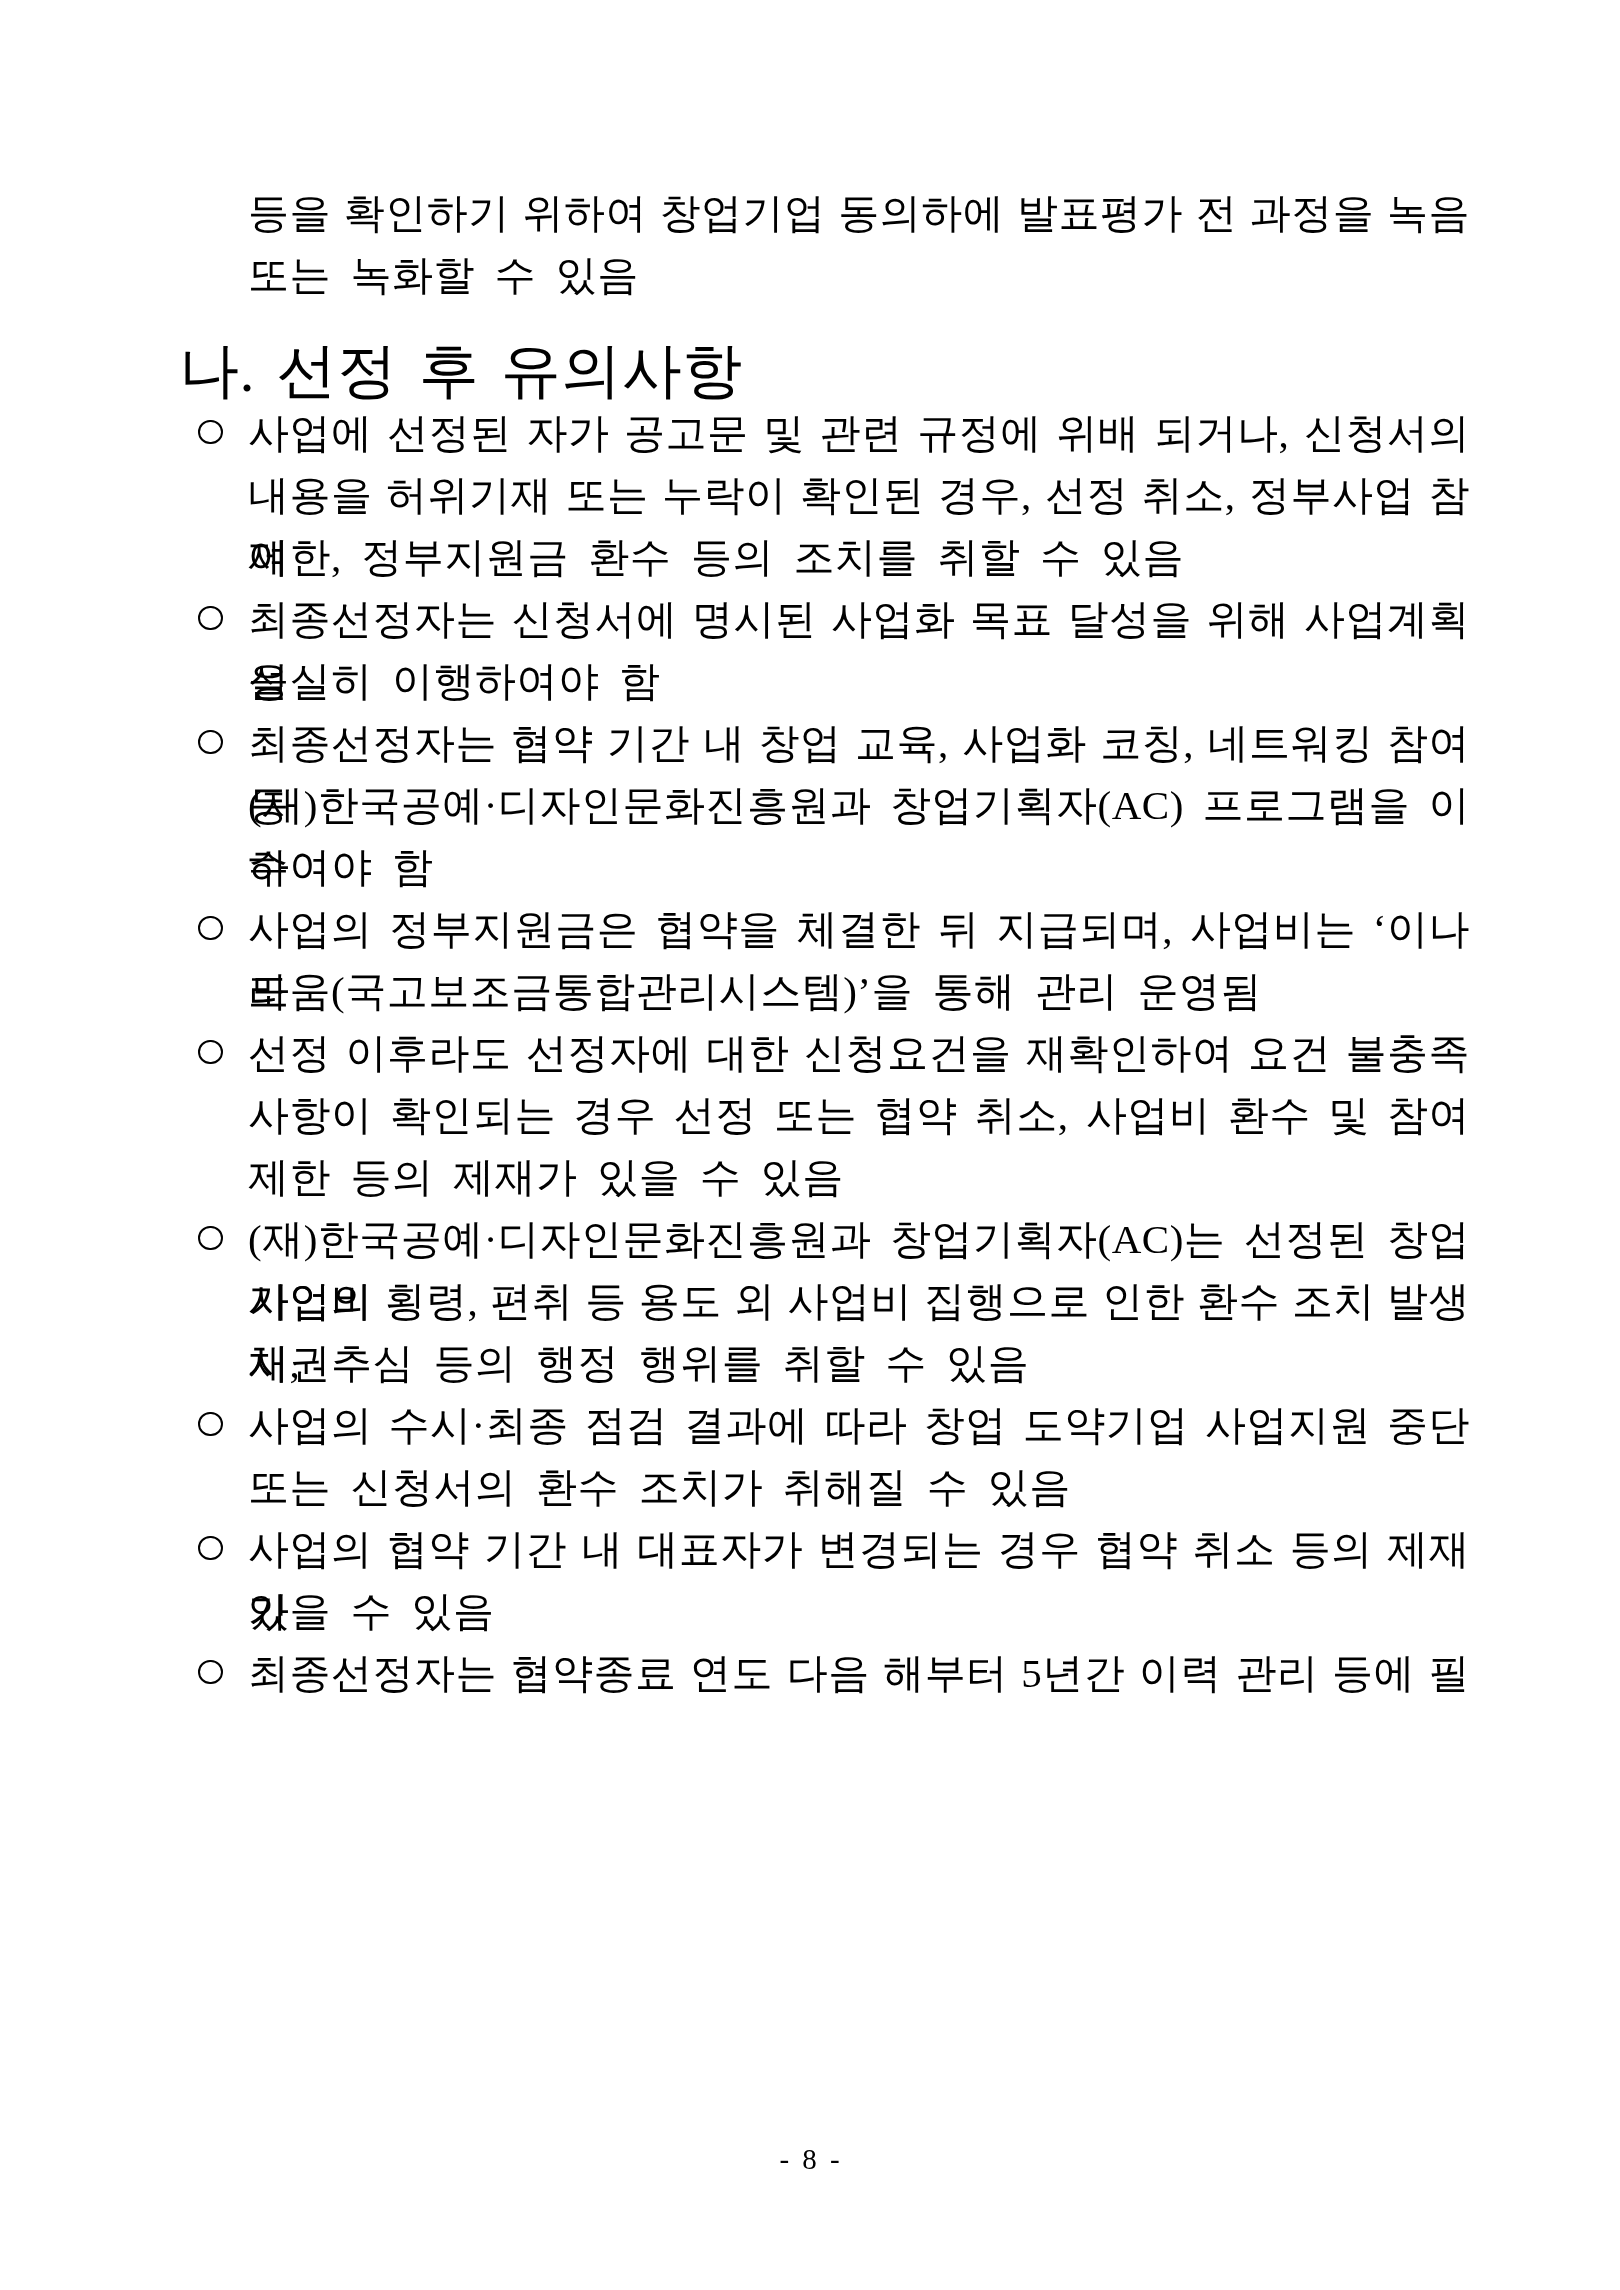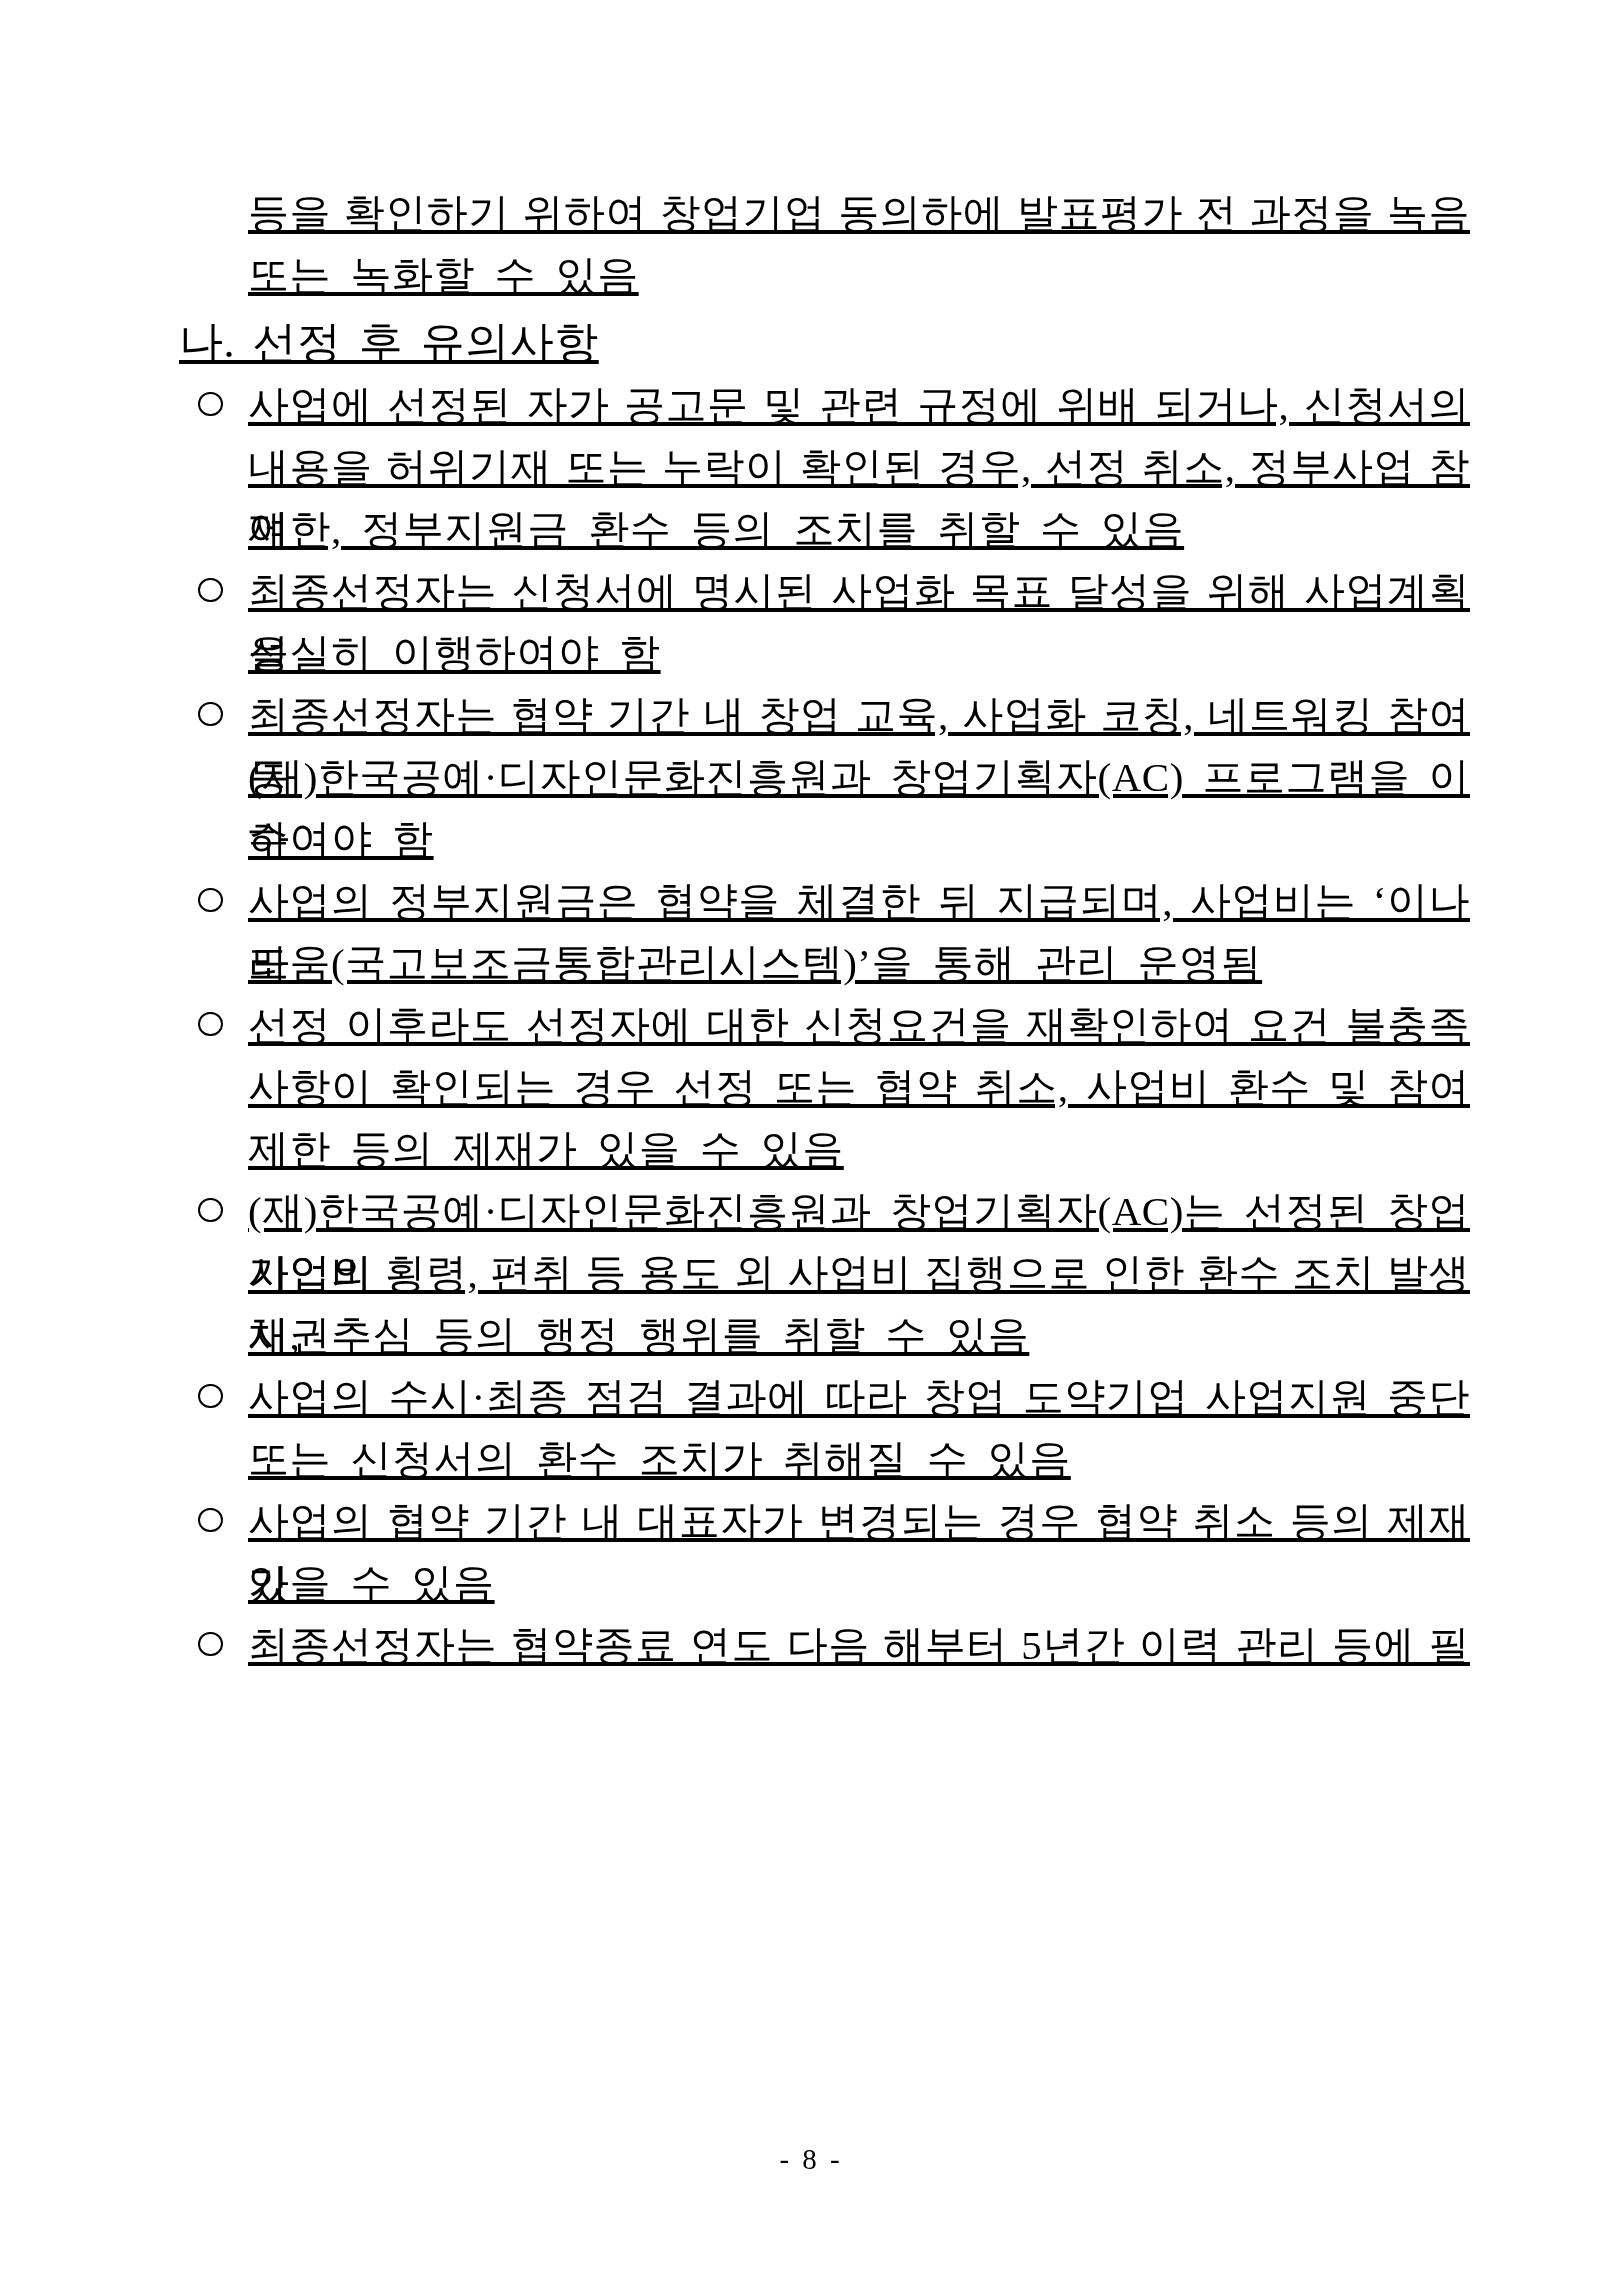--- a/index.html
+++ b/index.html
@@ -24,21 +24,20 @@
   }
   
   .doc {
     position: absolute;
     left: 248px;
     top: 182px;
     width: 1222px;
     font-size: 41px;
     line-height: 62px;
     letter-spacing: 0.5px;
-    text-decoration: underline;
   }
   .item {
     position: relative;
   }
   .line {
     height: 62px;
     line-height: 62px;
     white-space: nowrap;
     text-align: left;
     word-spacing: 8.8px;
@@ -55,25 +54,25 @@
     position: absolute;
     left: -50px;
     top: 17.6px;
     width: 20.6px;
     height: 20.6px;
     border: 2.9px solid #000;
     border-radius: 50%;
     box-sizing: content-box;
   }
   .heading {
-    margin-top: 6px;
+    margin-top: 34px;
     margin-left: -69px;
     height: 62px;
     line-height: 62px;
-    font-size: 44px;
+    font-size: 60px;
     white-space: nowrap;
     word-spacing: 5.9px;
   }
   .page-number {
     position: absolute;
     left: 0;
     top: 2145px;
     width: 1620px;
     text-align: center;
     font-size: 29px;

